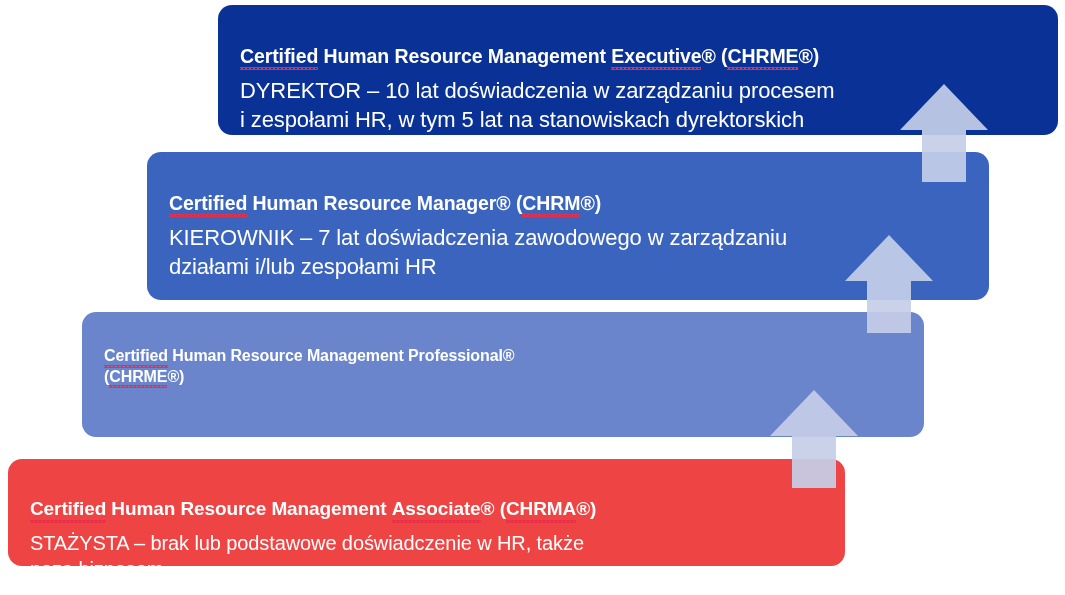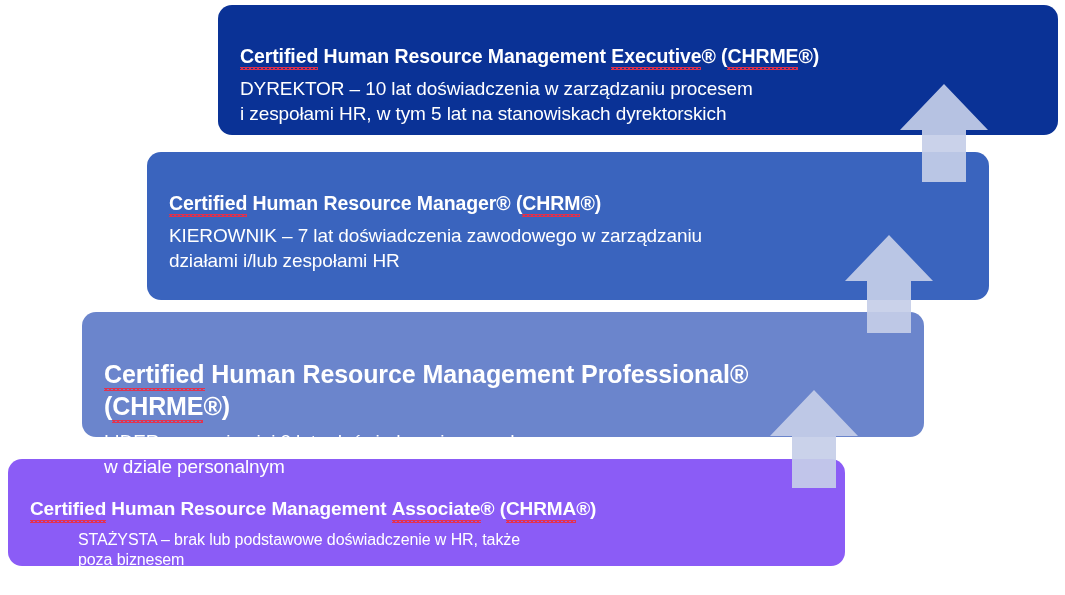--- a/index.html
+++ b/index.html
@@ -56,44 +56,44 @@
     height: 125px;
     background: #6B85CC;
     z-index: 2;
   }
   
   #box-associate {
     left: 8px;
     top: 459px;
     width: 837px;
     height: 107px;
-    background: #8b5cf6;
+    background: #ef4444;
     z-index: 0;
   }
 
   .box-title {
     font-weight: bold;
     font-size: 19.5px;
     line-height: 1.28;
     letter-spacing: -0.1px;
     margin: 0 0 8px 0;
     white-space: pre-line;
   }
   .box-desc {
     font-weight: normal;
-    font-size: 19px;
+    font-size: 22px;
     line-height: 1.30;
     letter-spacing: -0.1px;
     margin: 0;
     white-space: pre-line;
   }
 
-  #box-professional .box-title { font-size: 25px; }
+  #box-professional .box-title { font-size: 16px; }
   #box-associate .box-title { font-size: 19px; }
-  #box-associate .box-desc { font-size: 16px; margin-left: 48px; }
+  #box-associate .box-desc { font-size: 20px; }
 
   
   .sq {
     position: relative;
     display: inline-block;
   }
   .sq::after {
     content: "";
     position: absolute;
     left: 0;
@@ -129,22 +129,20 @@
       <span class="sq">Certified</span><span> Human Resource Management <span class="sq">Associate</span>® (<span class="sq">CHRMA</span>®)</span>
     </div>
     <div class="box-desc">STAŻYSTA – brak lub podstawowe doświadczenie w HR, także
 poza biznesem</div>
   </div>
 
   <div class="level-box" id="box-professional">
     <div class="box-title">
       <span class="sq">Certified</span> Human Resource Management Professional®<br>(<span class="sq">CHRME</span>®)
     </div>
-    <div class="box-desc">LIDER – co najmniej 3 lata doświadczenia zawodowego w pracy
-w dziale personalnym</div>
   </div>
 
   <div class="level-box" id="box-manager">
     <div class="box-title">
       <span class="sq">Certified</span> Human Resource Manager® (<span class="sq">CHRM</span>®)
     </div>
     <div class="box-desc">KIEROWNIK – 7 lat doświadczenia zawodowego w zarządzaniu
 działami i/lub zespołami HR</div>
   </div>
 

